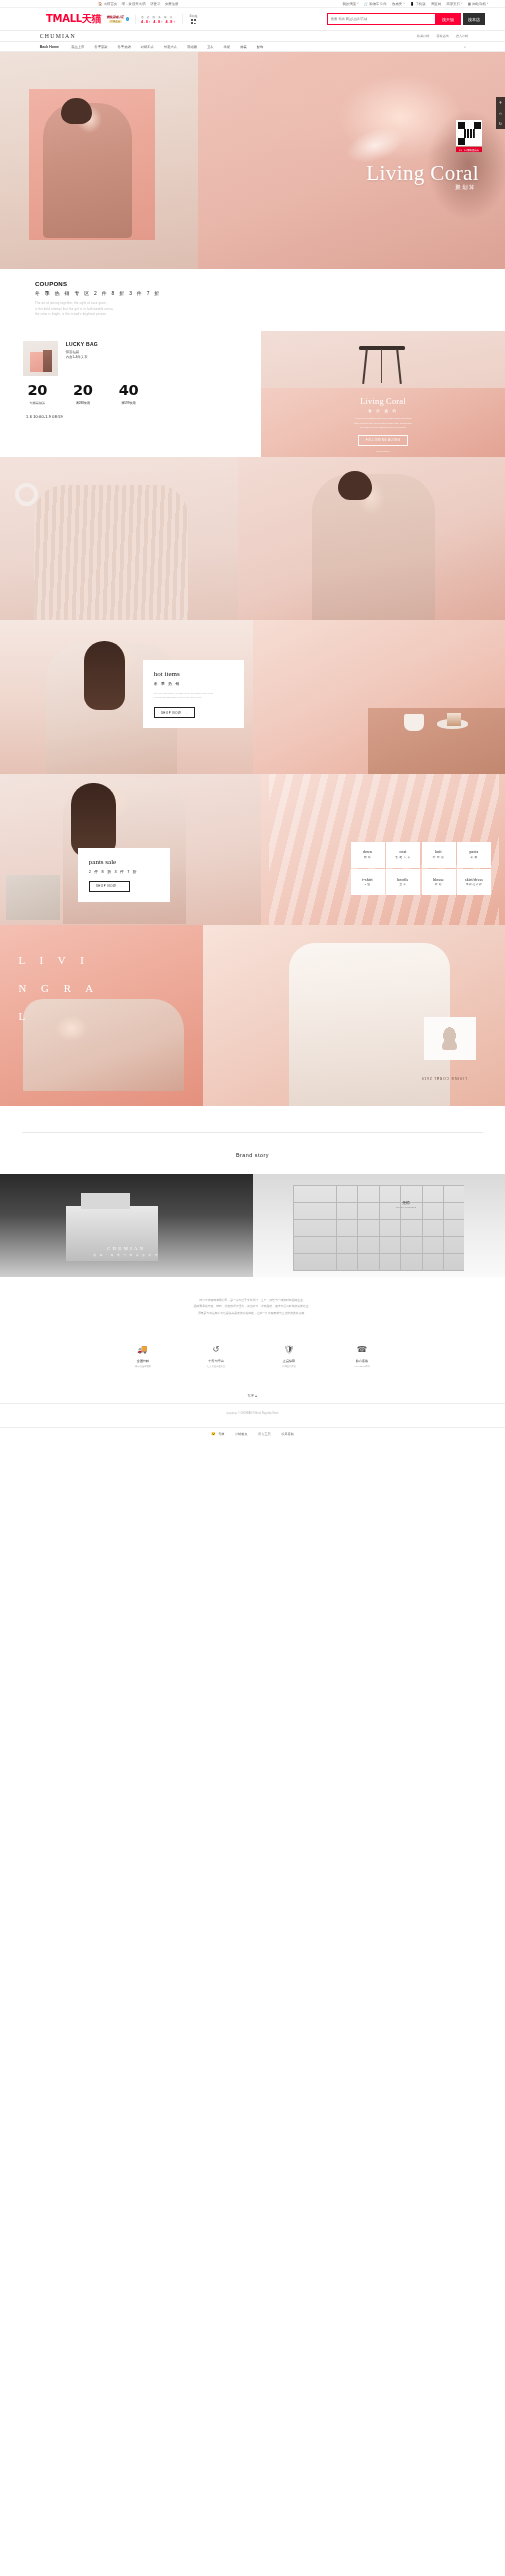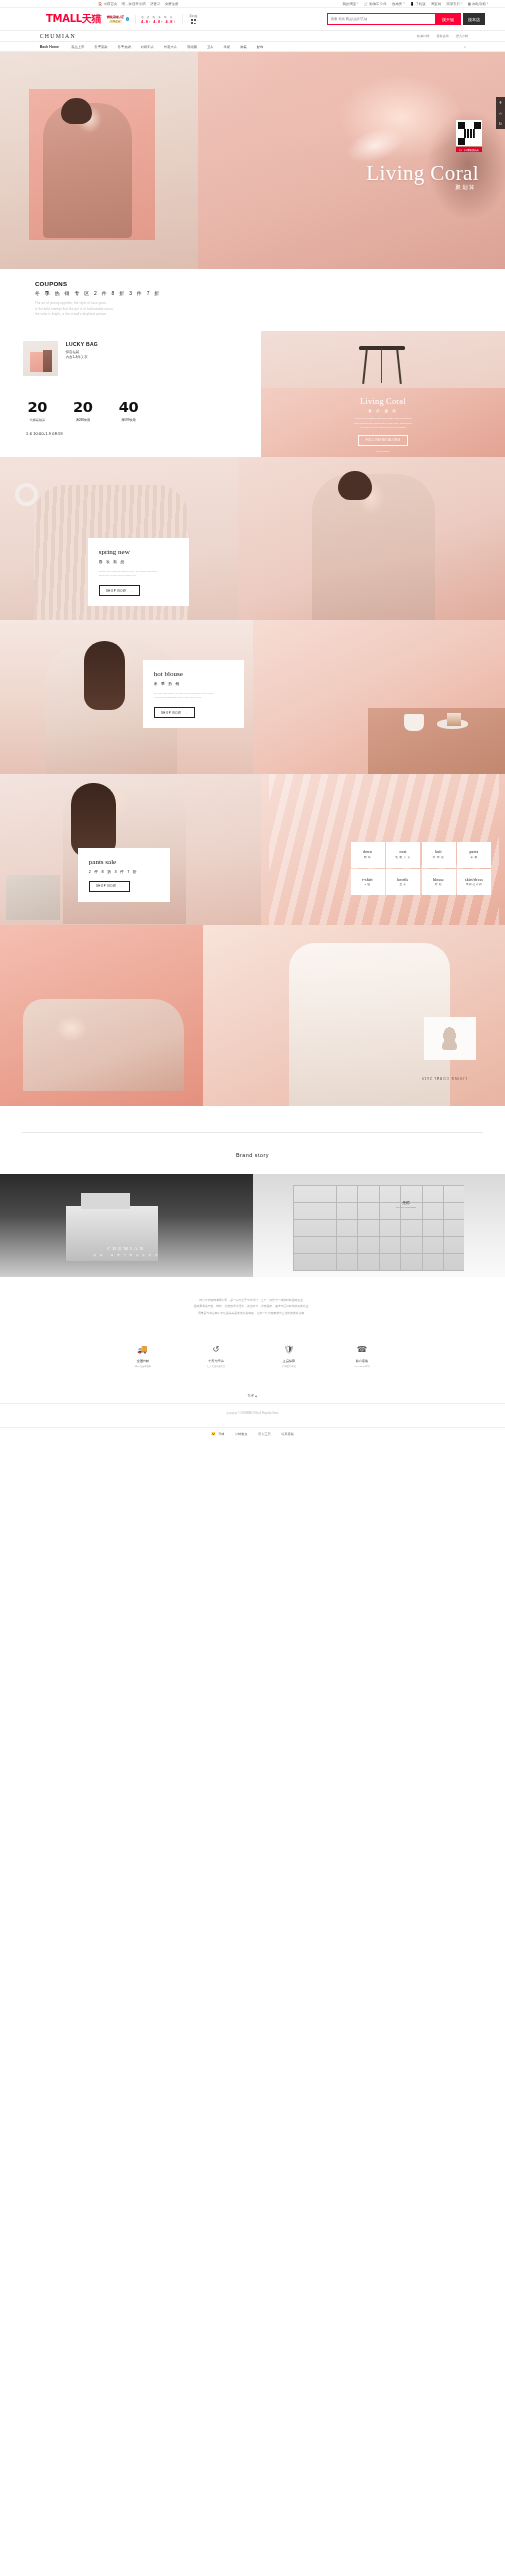--- a/index.html
+++ b/index.html
@@ -234,21 +234,21 @@
     content:''; position:absolute; left:20px; top:8.4px; width:9.2px; height:22px;
     background: linear-gradient(160deg,#9c6b5c,#7d5246);
   }
   .lucky-meta .lb-title {
     font-size: 5px; font-weight: bold; color: #111; letter-spacing: 0.3px;
   }
   .lucky-meta .lb-l1 { font-size: 3.4px; color: #444; margin-top: 2.3px; }
   .lucky-meta .lb-l2 { font-size: 3.4px; color: #444; margin-top: 1.5px; }
 
   .coupons-numbers {
-    display: flex; gap: 26px; margin-top: 24px; padding-left: 4.6px;
+    display: flex; gap: 26px; margin-top: 7px; padding-left: 4.6px;
   }
   .cnum { text-align: center; }
   .cnum .v {
     font-size: 14.6px; font-weight: bold; color: #111; line-height: 1;
     font-family: "DejaVu Sans", sans-serif; letter-spacing: -0.4px;
   }
   .cnum .l { font-size: 3.1px; color: #333; margin-top: 3.1px; }
   .coupon-period { font-size: 3.8px; color: #222; margin-top: 10px; padding-left: 3.1px; letter-spacing: 0.2px; }
 
   .lucky-right {
@@ -698,47 +698,35 @@
 
 <div class="band-spring">
   <div class="bs-left">
     <div class="knit"></div>
     <div class="bs-ring"></div>
   </div>
   <div class="bs-right">
     <div class="model"></div>
     <div class="hair2"></div>
   </div>
-  <div class="white-card" style="left:88px; top:81px; width:101px;">
-    <div class="wc-title">spring new</div>
-    <div class="wc-sub">春 装 新 品</div>
-    <div class="wc-desc">
-      <div>Classic age-described fashion sense, and design with simple</div>
-      <div>and gentle feeling perfect elegant style.</div>
-    </div>
-    <div class="wc-btn">
-      <span>SHOP NOW</span>
-      <span>→</span>
-    </div>
-  </div>
 </div>
 
 <div class="band-hot">
   <div class="bh-left">
     <div class="person"></div>
     <div class="hair3"></div>
   </div>
   <div class="bh-right">
     <div class="table"></div>
     <div class="cup"></div>
     <div class="plate"></div>
     <div class="cake"></div>
   </div>
   <div class="white-card" style="left:143px; top:40px; width:101px;">
-    <div class="wc-title">hot blouse</div>
+    <div class="wc-title">hot items</div>
     <div class="wc-sub">冬 季 热 销</div>
     <div class="wc-desc">
       <div>The cozy atmosphere, delicate items, and bright texture bring</div>
       <div>a warm and fashionable mood to the winter days.</div>
     </div>
     <div class="wc-btn">
       <span>SHOP NOW</span>
       <span>→</span>
     </div>
   </div>
@@ -793,20 +781,25 @@
     <div class="wc-btn">
       <span>SHOP NOW</span>
       <span>→</span>
     </div>
   </div>
 </div>
 
 <div class="band-letters">
   <div class="bl-left">
     <div class="lying"></div>
+    <div class="letters">
+      <div>L  I  V  I</div>
+      <div>N  G  R  A</div>
+      <div>L</div>
+    </div>
   </div>
   <div class="bl-right">
     <div class="sweater">
       <div class="tag">
         <div class="cat"></div>
       </div>
     </div>
     <div class="vtext">LIVING CORAL 2019</div>
   </div>
 </div>

